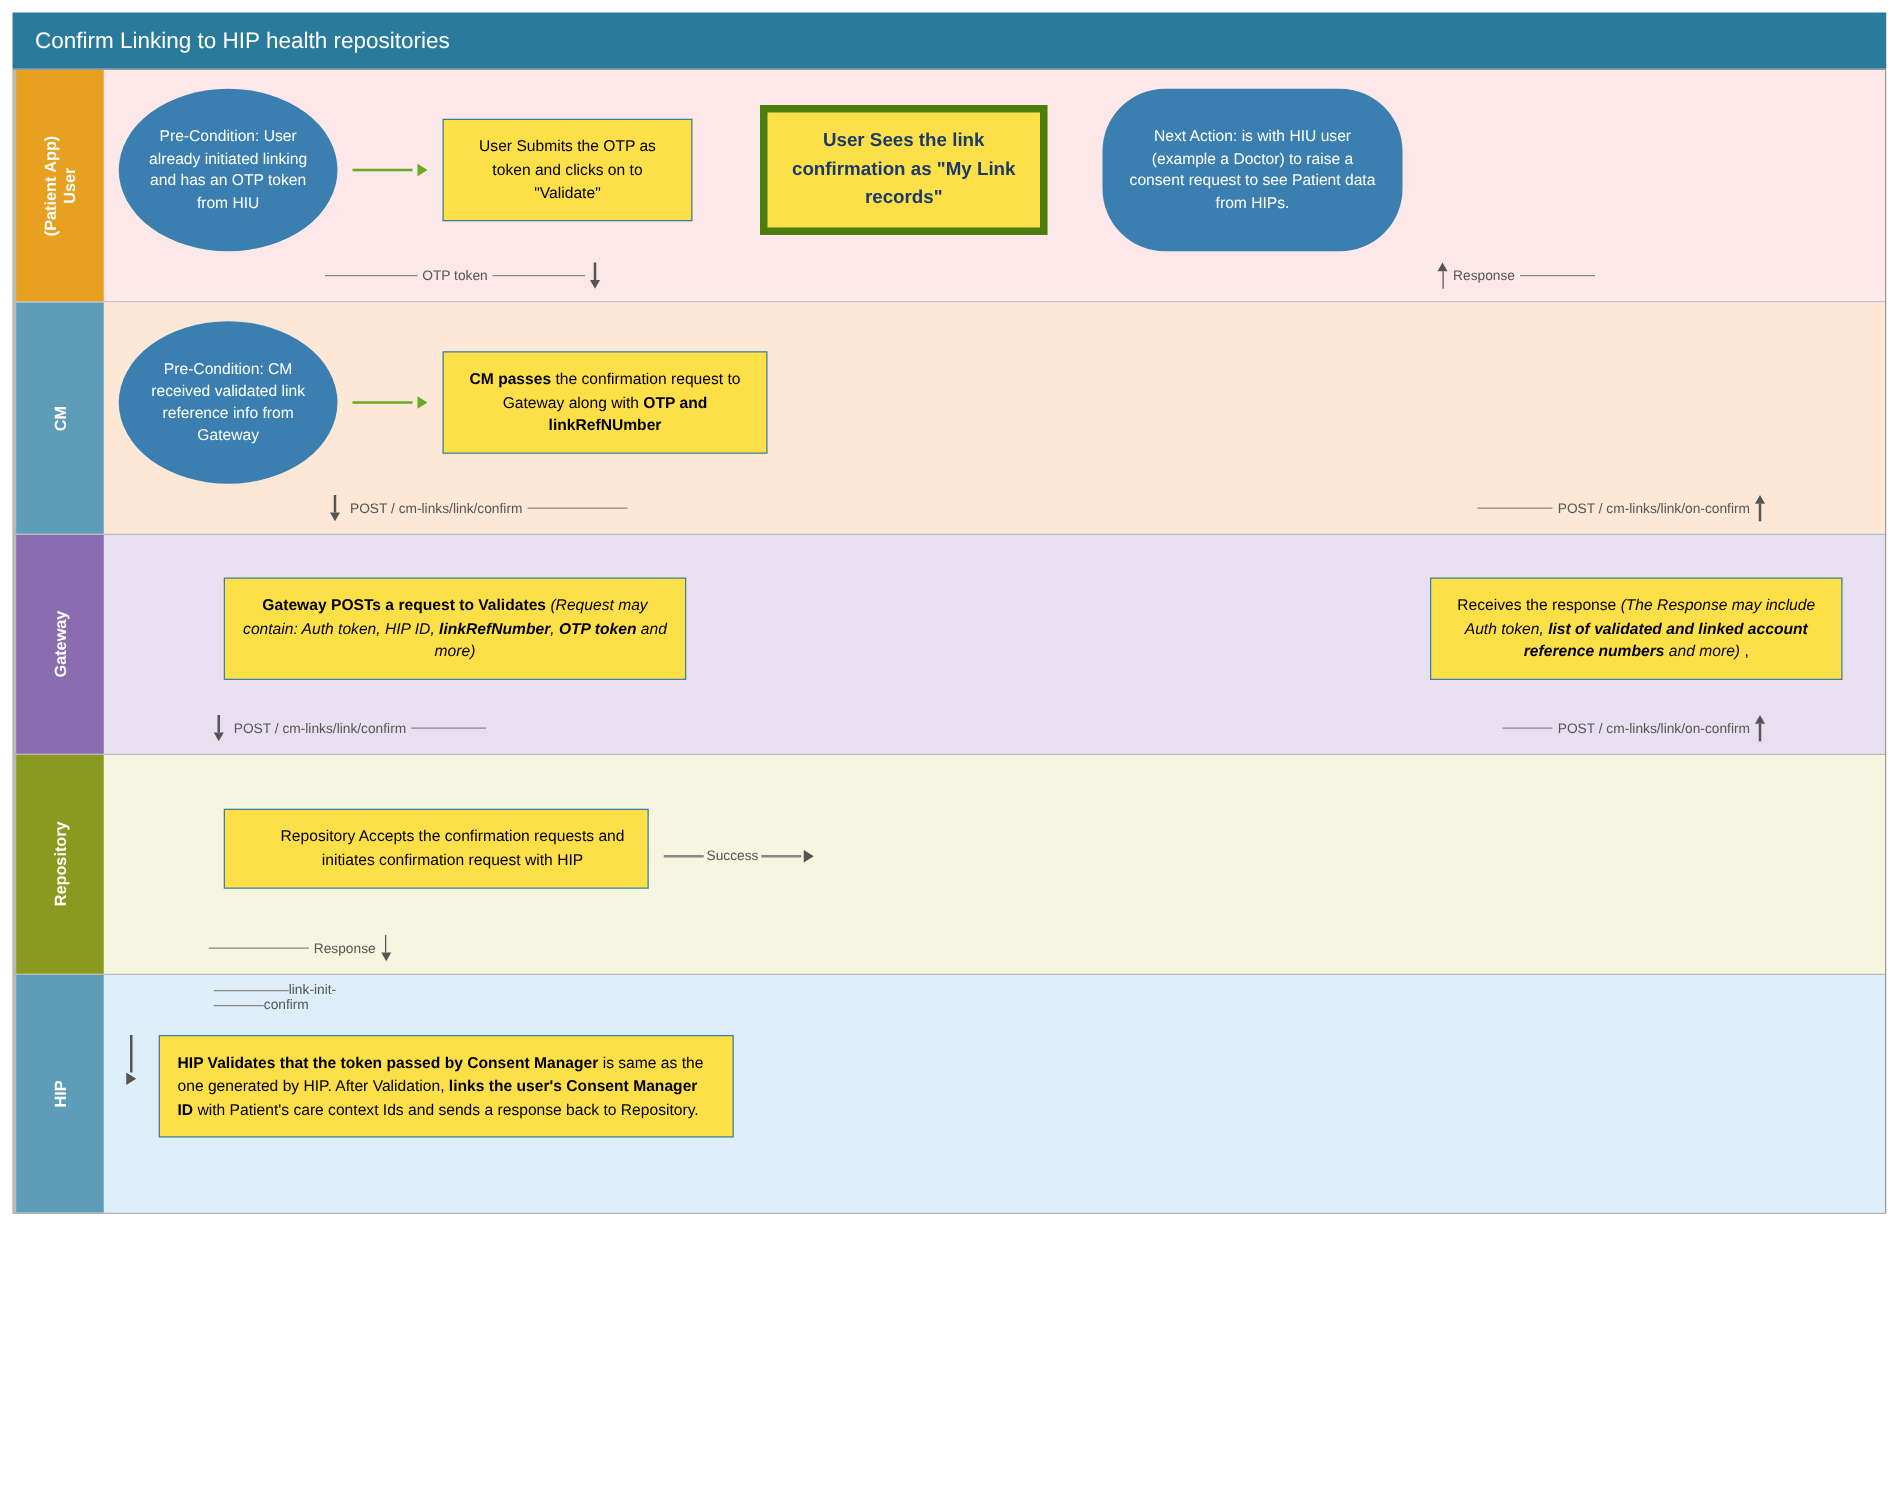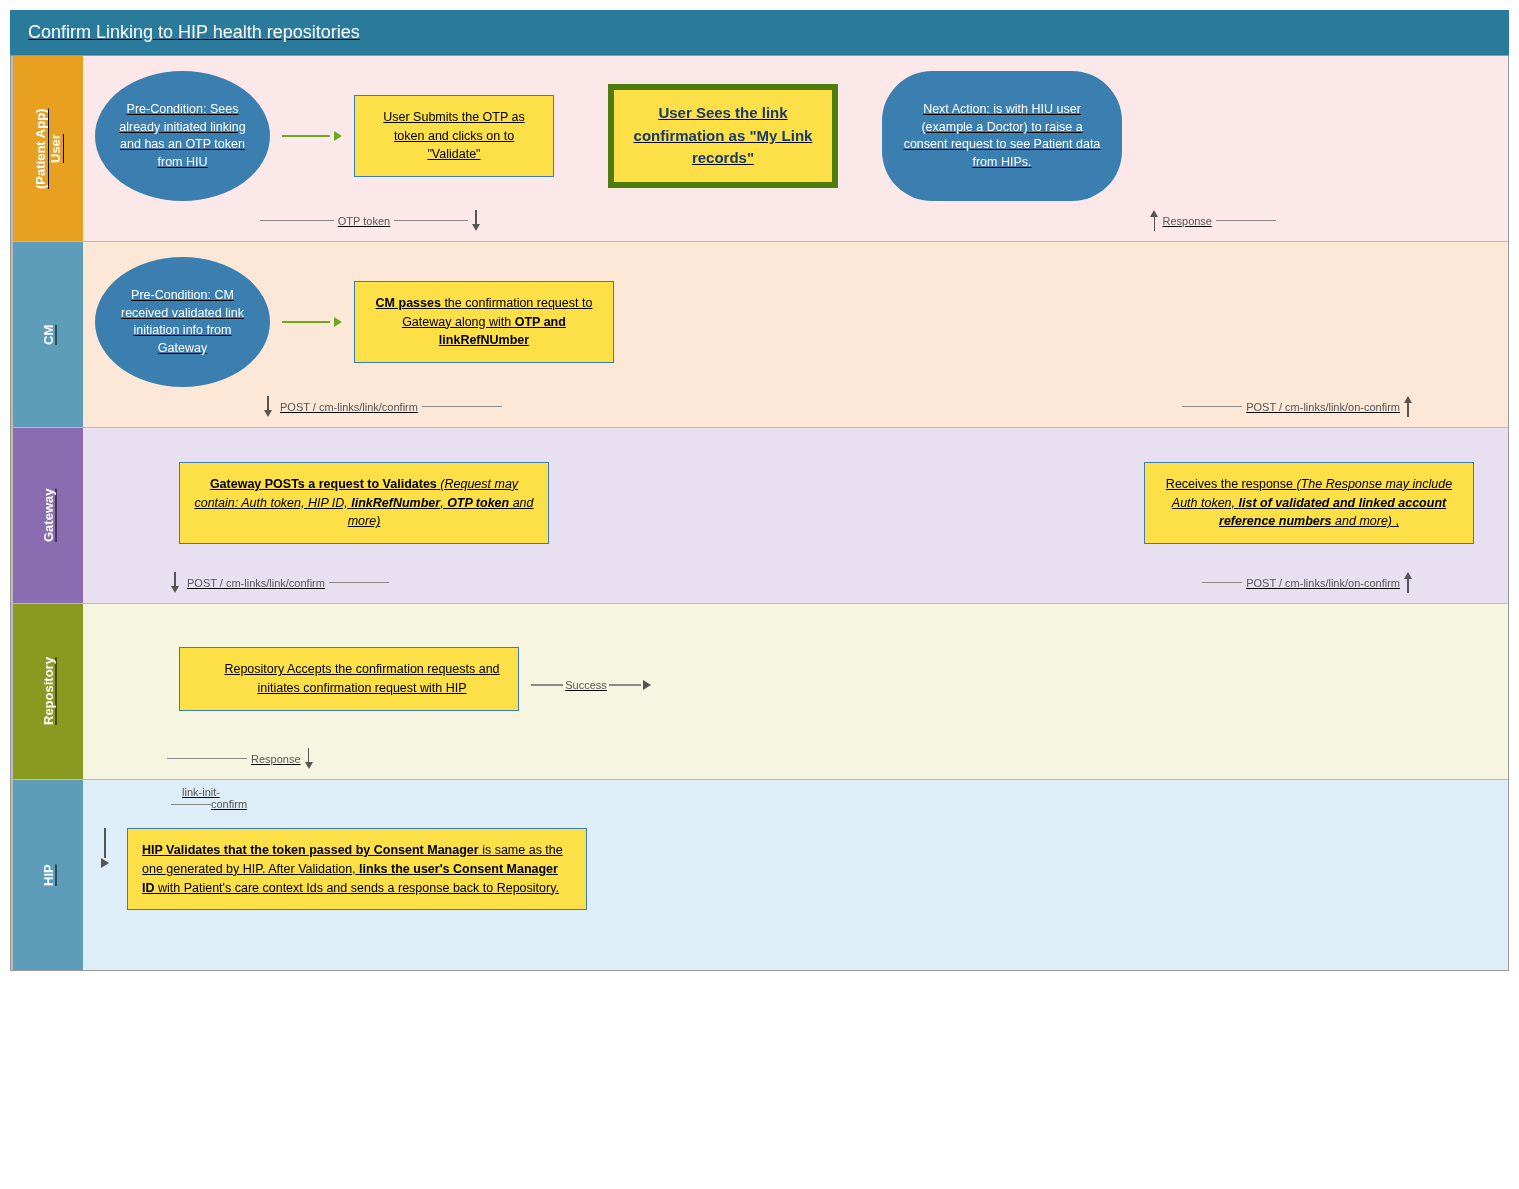--- a/index.html
+++ b/index.html
@@ -5,21 +5,20 @@
     * { box-sizing: border-box; margin: 0; padding: 0; }
     body {
       font-family: Arial, sans-serif;
       background: #fff;
       width: 1519px;
       min-height: 1189px;
     }
     .diagram-wrapper {
       width: 1519px;
       padding: 10px;
-      text-decoration: underline;
     }
     .title-bar {
       background: #2a7a9b;
       color: white;
       font-size: 18px;
       padding: 12px 18px;
       margin-bottom: 0;
     }
 
     
@@ -176,21 +175,21 @@
   <div class="diagram-outer">
 
     <div class="lane" style="background:#fce8e8;">
       <div class="lane-label" style="background:#e8a020;color:white;min-height:185px;">
         User<br>(Patient App)
       </div>
       <div class="lane-body">
         <div class="lane-main">
 
           <div class="oval-box" style="min-width:155px;max-width:175px;min-height:130px;">
-            <span>Pre-Condition: Sees already initiated linking and has an OTP token from HIU</span>
+            <span>Pre-Condition: User already initiated linking and has an OTP token from HIU</span>
           </div>
 
           <div class="h-arrow-container" style="width:60px;min-width:40px;max-width:70px;">
             <div class="h-line green-arrow"></div>
             <div class="green-arrow-right"></div>
           </div>
 
           <div class="rect-box" style="min-width:180px;max-width:200px;">
             <span>User Submits the OTP as token and clicks on to "Validate"</span>
           </div>
@@ -232,21 +231,21 @@
         </div>
       </div>
     </div>
 
     <div class="lane" style="background:#fde8d8;">
       <div class="lane-label" style="background:#5e9dba;color:white;min-height:185px;">CM</div>
       <div class="lane-body">
         <div class="lane-main">
 
           <div class="oval-box" style="min-width:155px;max-width:175px;min-height:130px;">
-            <span>Pre-Condition: CM received validated link initiation info from Gateway</span>
+            <span>Pre-Condition: CM received validated link reference info from Gateway</span>
           </div>
 
           <div class="h-arrow-container" style="width:60px;min-width:40px;max-width:70px;">
             <div class="h-line green-arrow"></div>
             <div class="green-arrow-right"></div>
           </div>
 
           <div class="rect-box" style="min-width:210px;max-width:260px;">
             <b>CM passes</b> the confirmation request to Gateway along with <b>OTP and linkRefNUmber</b>
           </div>
@@ -353,21 +352,21 @@
         </div>
       </div>
     </div>
 
     <div class="lane" style="background:#ddeef8;border-bottom:none;">
       <div class="lane-label" style="background:#5e9dba;color:white;min-height:190px;">HIP</div>
       <div class="lane-body">
 
         <div style="display:flex;flex-direction:row;align-items:center;padding:6px 12px 0 12px;font-size:11px;color:#555;gap:4px;">
           <div style="width:72px;"></div>
-          <div style="display:flex;flex-direction:column;align-items:center;gap:0;">
+          <div style="display:flex;align-items:center;gap:0;">
             <div class="h-line" style="background:#888;height:1px;width:60px;"></div>
             <span>link-init-</span>
           </div>
         </div>
         <div style="display:flex;flex-direction:row;align-items:flex-end;padding:0 12px 4px 12px;font-size:11px;color:#555;gap:4px;">
           <div style="width:72px;"></div>
           <div style="display:flex;flex-direction:row;align-items:center;gap:0;">
             <div class="h-line" style="background:#888;height:1px;width:40px;"></div>
             <span>confirm</span>
           </div>

